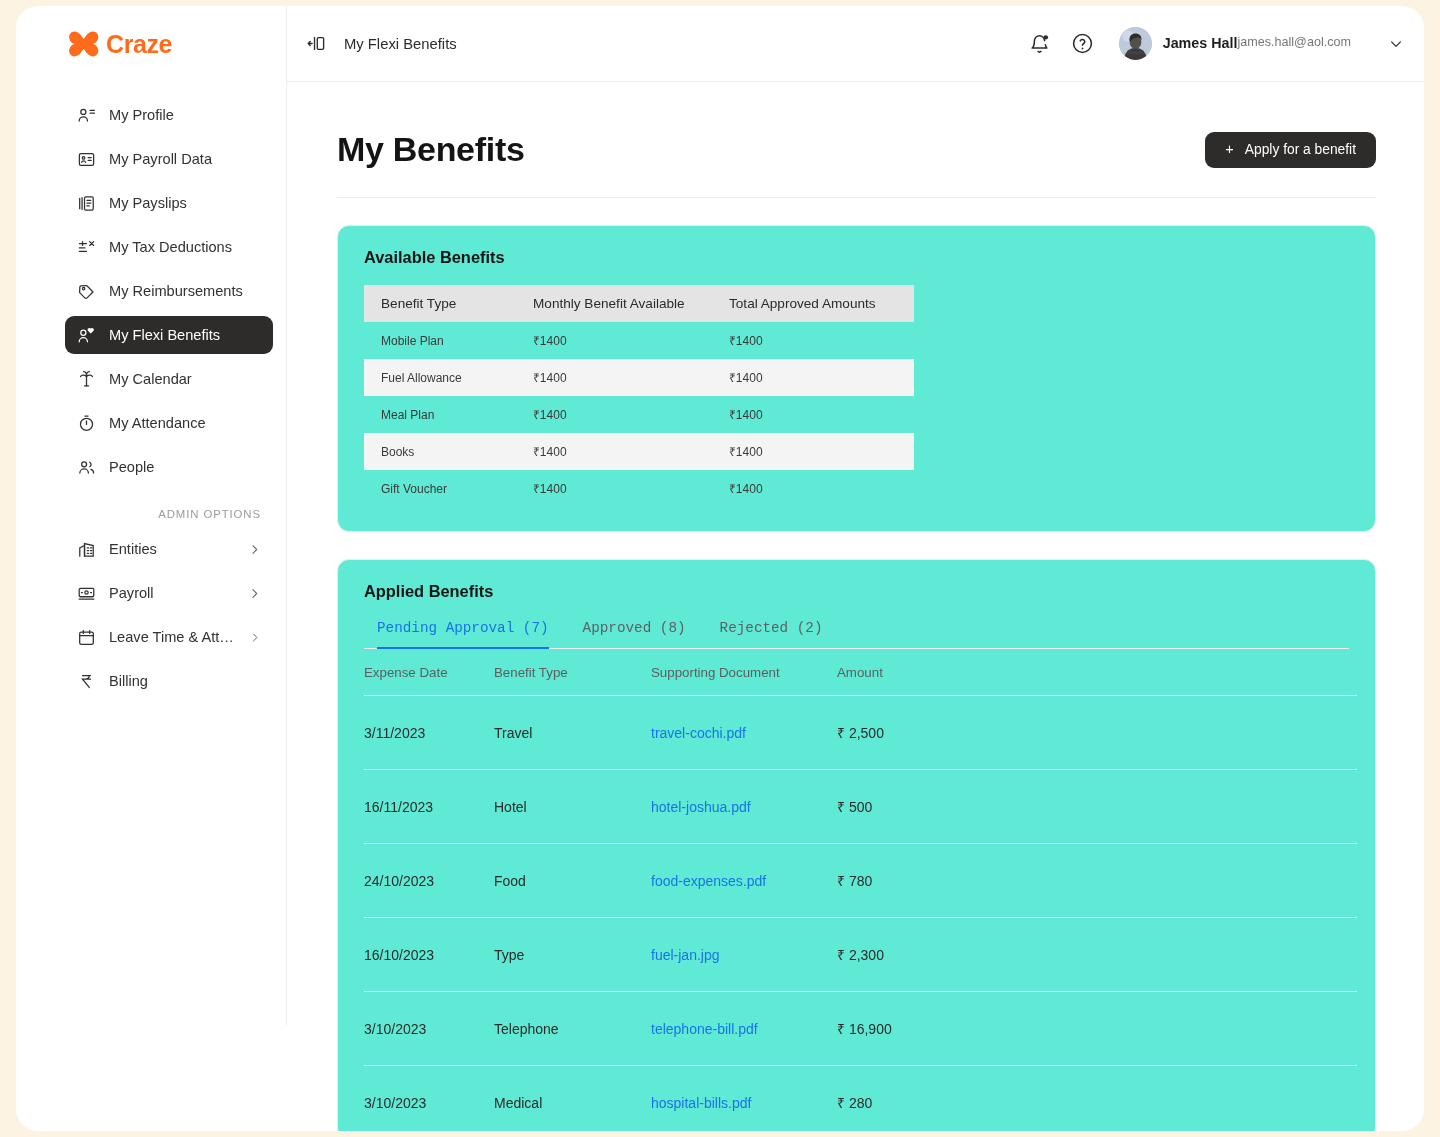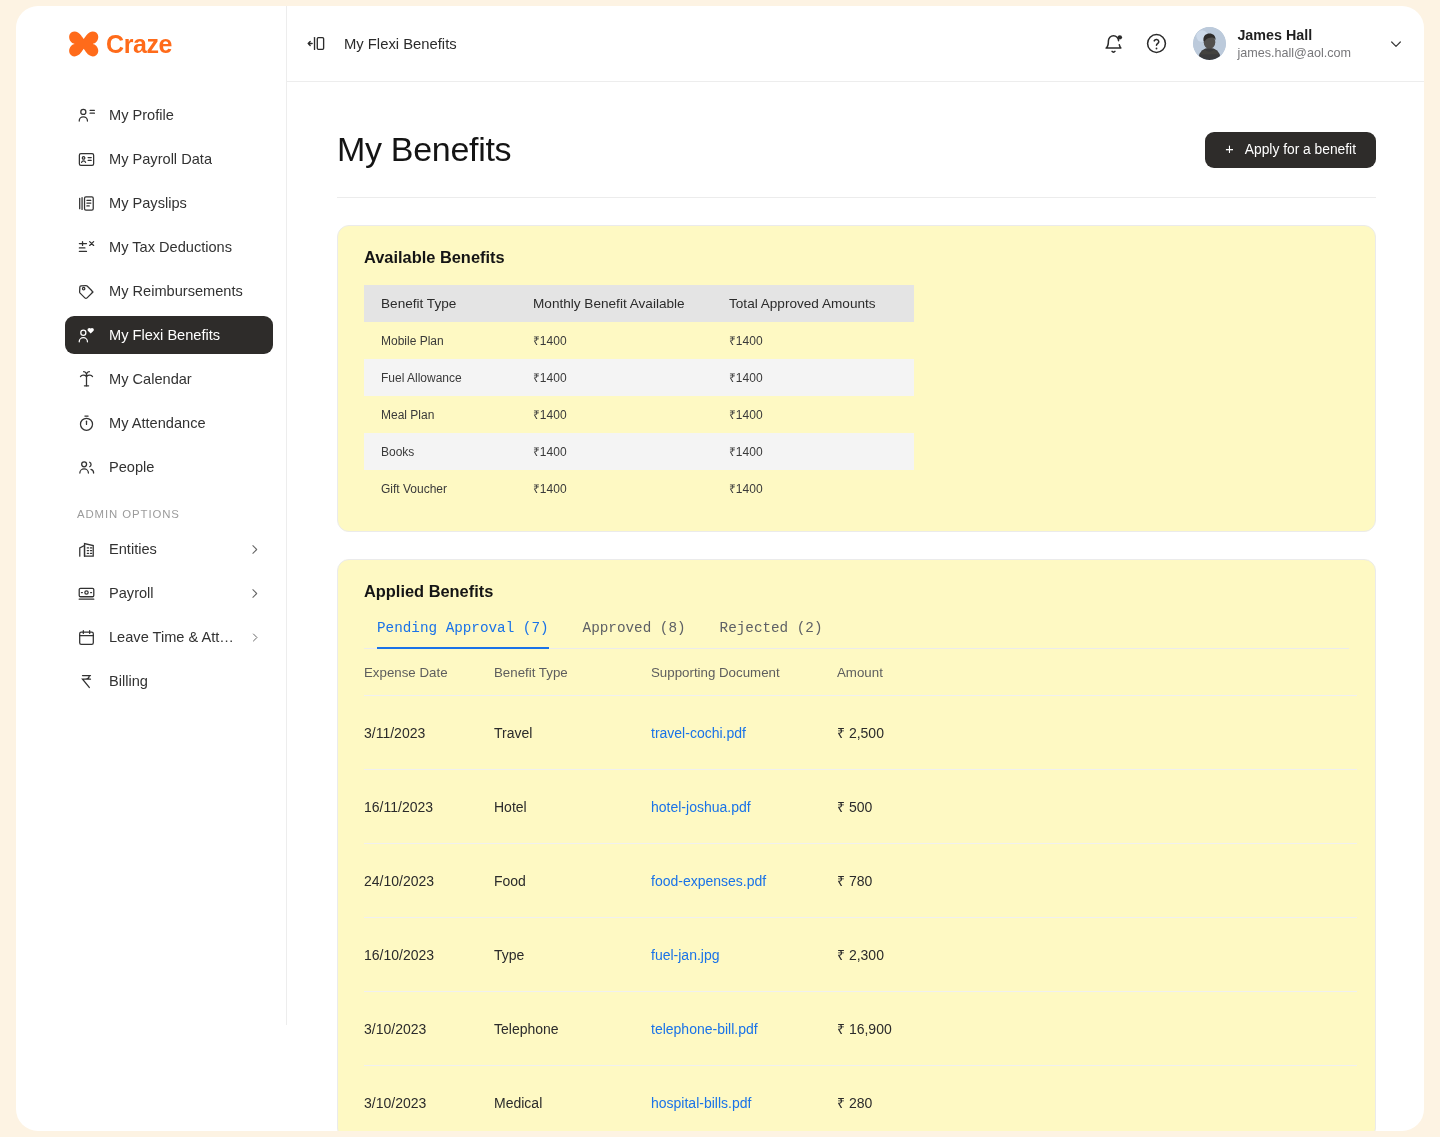--- a/index.html
+++ b/index.html
@@ -42,21 +42,21 @@
     padding-left: 18px;
     gap: 7px;
   }
   .logo-mark { width: 30px; height: 28px; display: block; flex: 0 0 30px; }
   .logo-text {
     font-size: 25px;
     font-weight: 700;
     color: #ff6b1a;
     letter-spacing: -0.4px;
   }
-  .nav { padding: 14px 14px 0 14px; }
+  .nav { padding: 14px 14px 0 14px; text-align: right; }
   .nav-item {
     display: flex;
     align-items: center;
     gap: 13px;
     height: 38px;
     padding: 0 12px;
     border-radius: 9px;
     color: #323232;
     font-size: 14.6px;
     margin-bottom: 6px;
@@ -104,40 +104,40 @@
   .icon-btn { width: 23px; height: 23px; cursor: pointer; display: block; }
   .user-block {
     display: flex; align-items: center; gap: 11px;
     cursor: pointer; margin-left: 5px;
   }
   .avatar {
     width: 33px; height: 33px; border-radius: 50%;
     overflow: hidden; flex: 0 0 33px;
     background: #b9c8d8;
   }
-  .user-meta { display: flex; flex-direction: column; line-height: 1.28; }
+  .user-meta { display: flex; flex-direction: row; line-height: 1.28; }
   .user-name { font-size: 14.3px; font-weight: 700; color: #1f1f1f; }
   .user-mail { font-size: 12.6px; color: #77777a; }
   .caret { width: 16px; height: 16px; margin-left: 26px; }
 
   .content {
     flex: 1;
     overflow: hidden;
     padding: 0 48px 0 50px;
   }
   .page-head {
     display: flex;
     align-items: center;
     padding-top: 48px;
     padding-bottom: 28px;
     border-bottom: 1px solid #ececec;
   }
   .page-title {
     font-size: 34px;
-    font-weight: 400;
+    font-weight: 700;
     color: #141414;
     letter-spacing: -0.3px;
   }
   .apply-btn {
     margin-left: auto;
     background: #2e2c2a;
     color: #ffffff;
     border: none;
     border-radius: 9px;
     height: 36px;
@@ -147,21 +147,21 @@
     display: flex;
     align-items: center;
     gap: 11px;
     cursor: pointer;
   }
   .apply-btn .plus { font-size: 14.5px; line-height: 1; }
 
   .card {
     border: 1px solid #ebebeb;
     border-radius: 12px;
-    background: #fef9c3;
+    background: #5eead4;
     margin-top: 27px;
   }
   .card-title {
     font-size: 16.4px;
     font-weight: 700;
     color: #151515;
     padding: 22px 26px 0 26px;
   }
 
   

